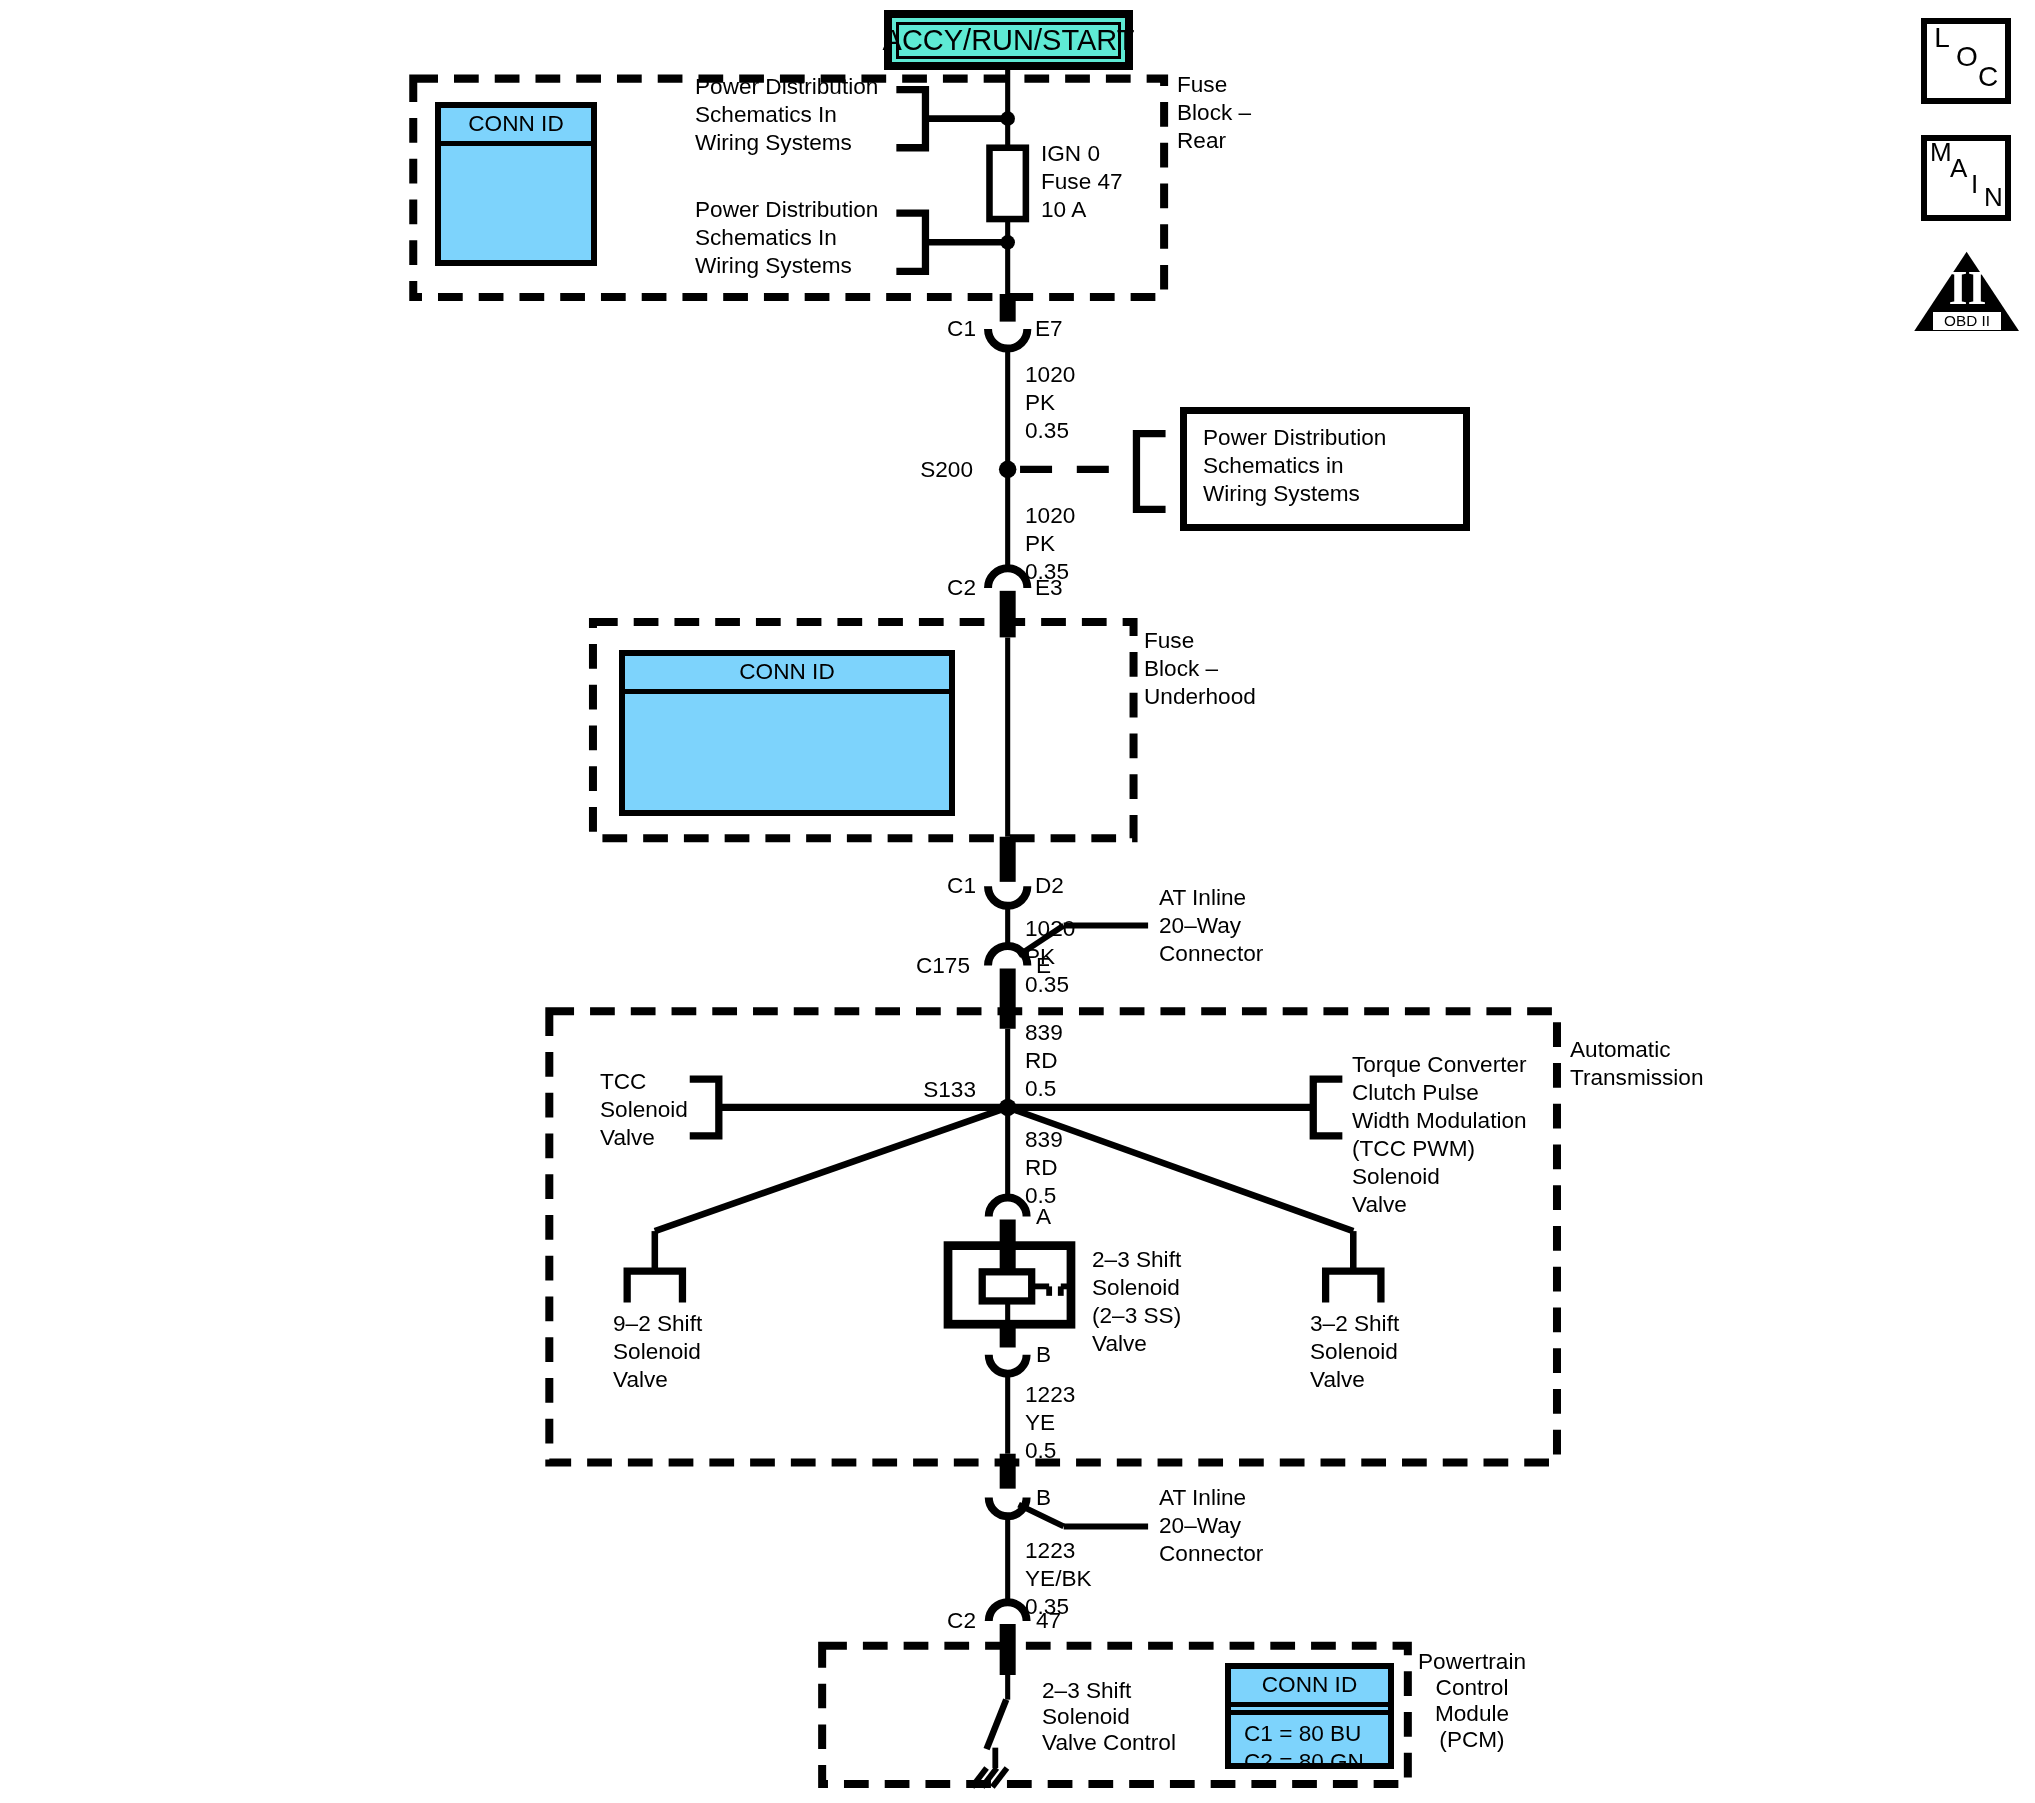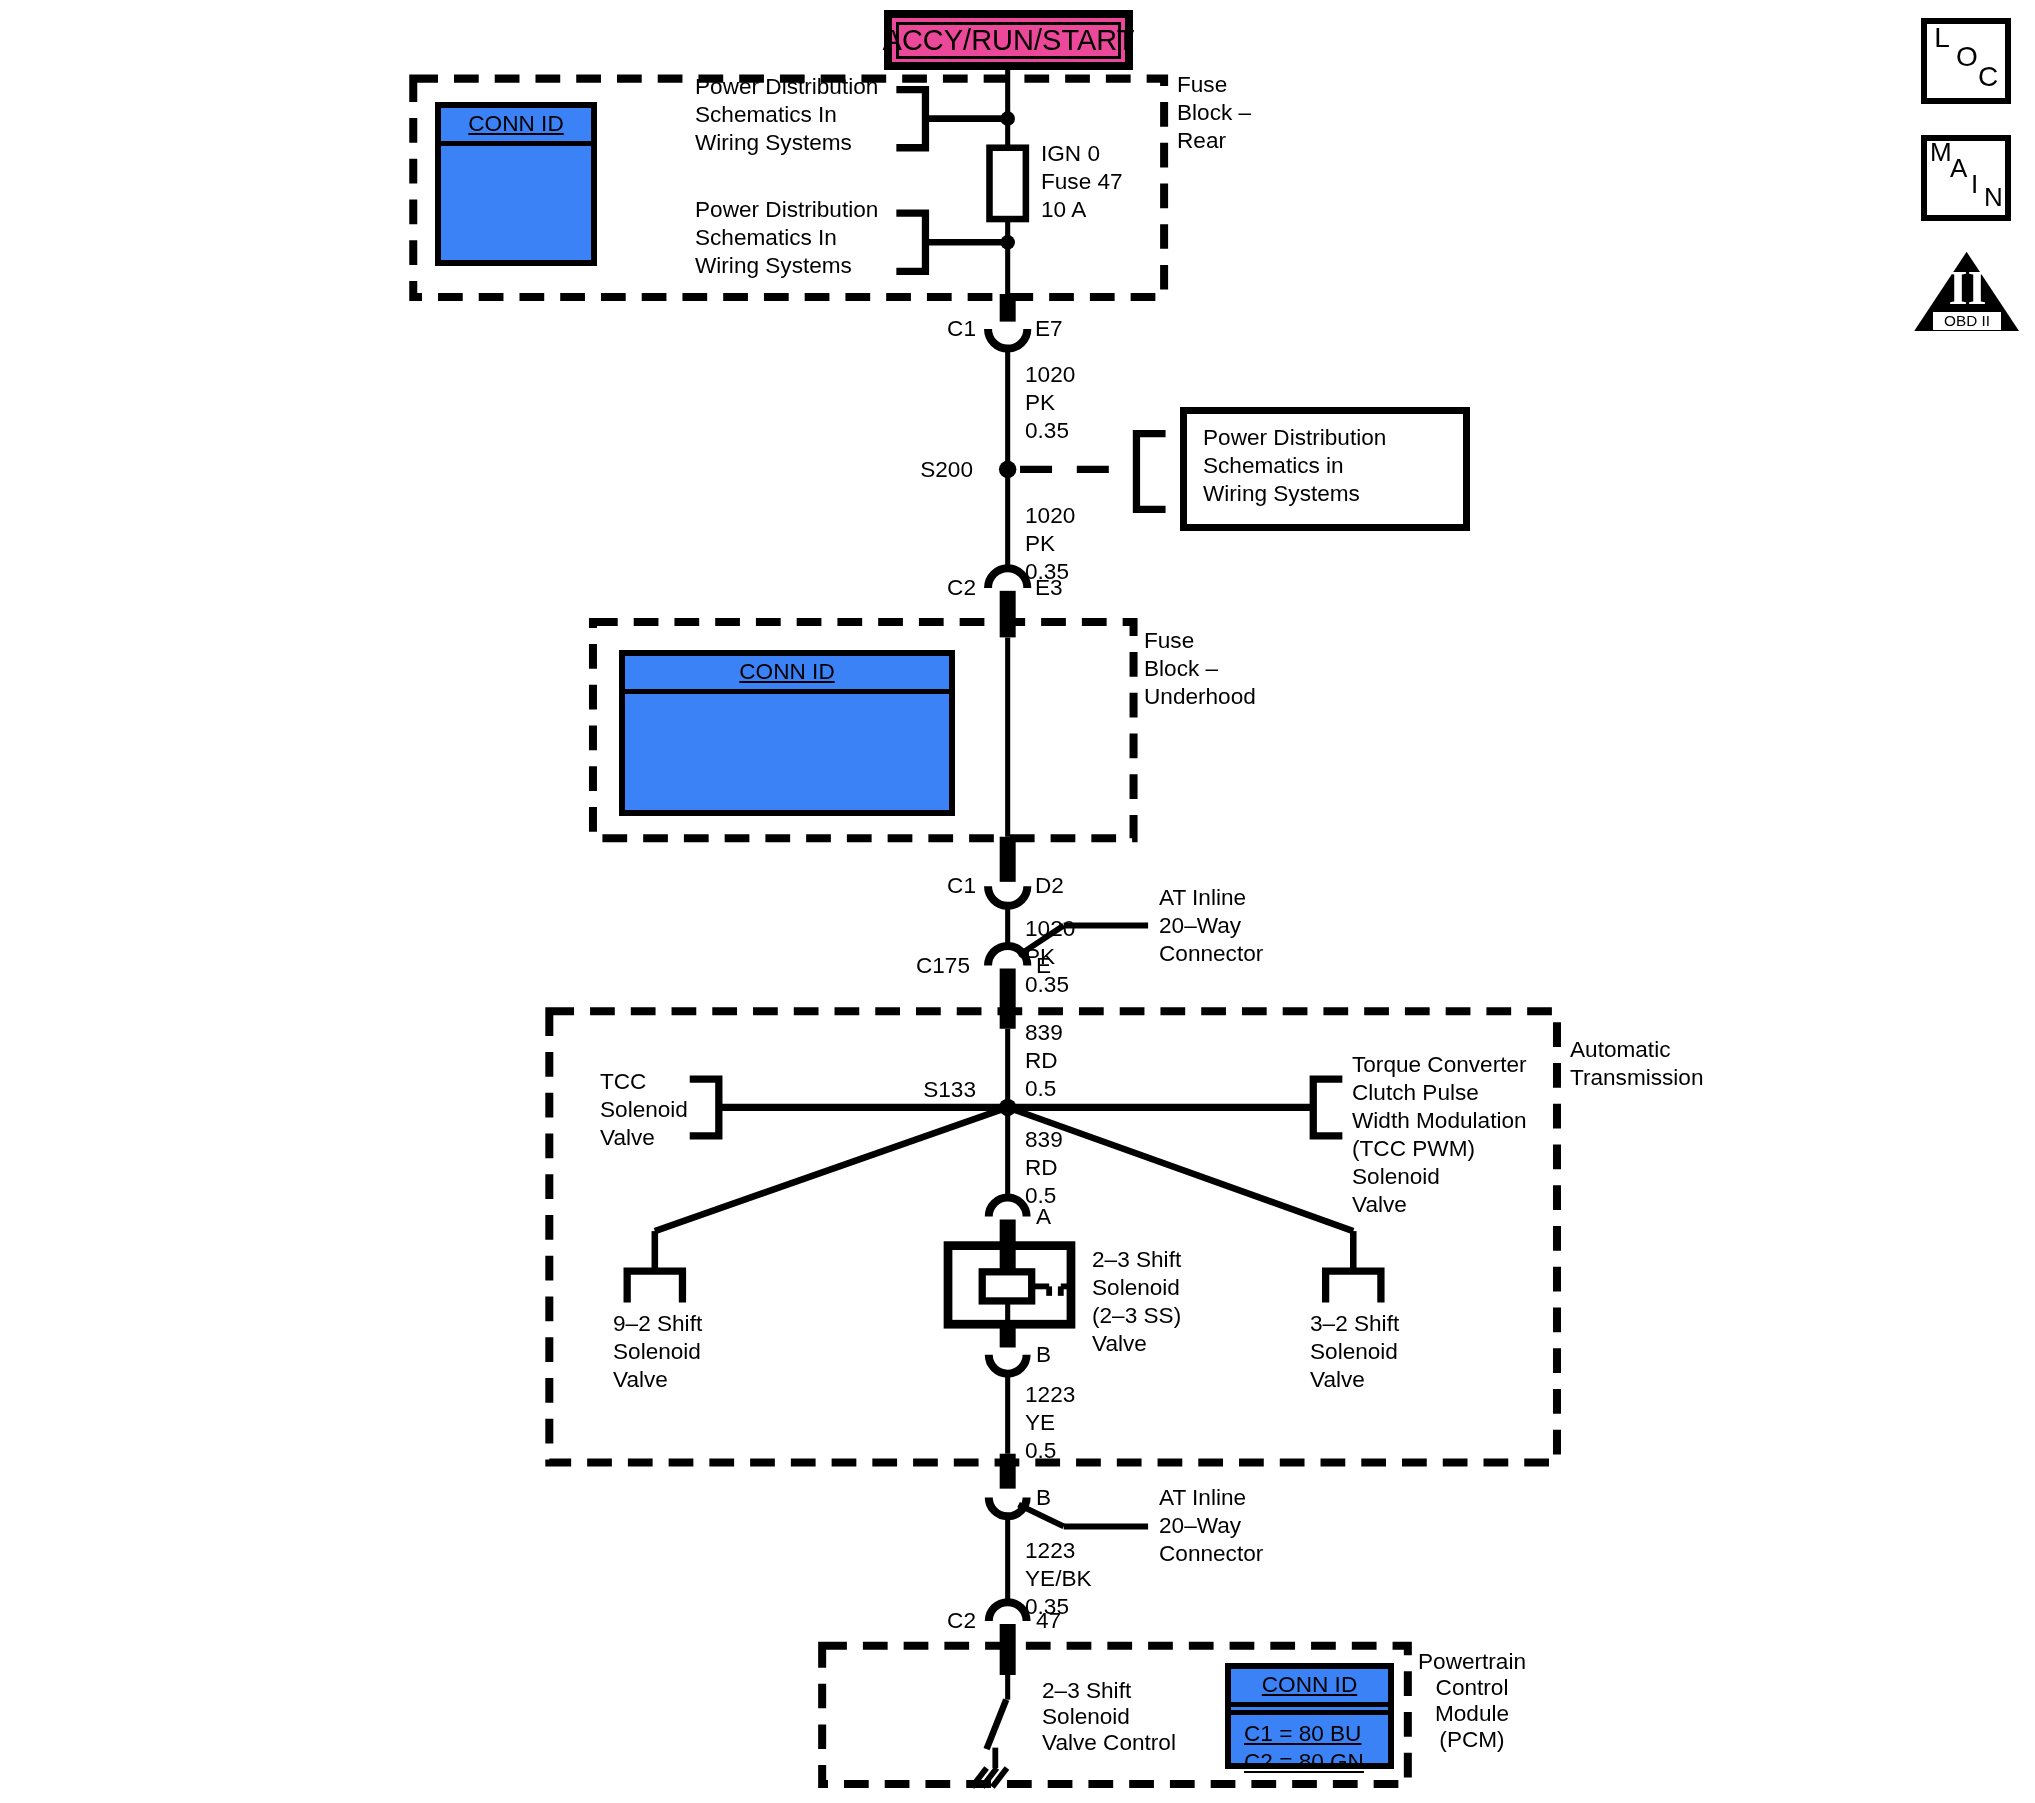--- a/index.html
+++ b/index.html
@@ -2,24 +2,24 @@
 <html style="font-size:11.6px"><head>
 <meta charset="utf-8">
 <style>
   html,body{margin:0;padding:0;background:#fff;}
   #stage{position:relative;width:2035px;height:1803px;background:#fff;
          font-family:"Liberation Sans",sans-serif;color:#000;overflow:hidden;}
   svg{position:absolute;left:0;top:0;}
   .lbl{position:absolute;font-size:22.6px;line-height:28px;white-space:pre-line;}
   .ra{text-align:right;}
   .powerbox{position:absolute;left:884px;top:10.2px;width:249px;height:60px;
-            border:8.7px solid #000;box-sizing:border-box;padding:3.6px;background:#ec4899;}
+            border:8.7px solid #000;box-sizing:border-box;padding:3.6px;background:#5eead4;}
   .powerbox-inner{border:3.6px solid #000;width:100%;height:100%;box-sizing:border-box;
             display:flex;align-items:center;justify-content:center;font-size:29px;letter-spacing:0px;}
-  .connid{position:absolute;border:6.5px solid #000;background:#3b82f6;box-sizing:border-box;text-decoration:underline;}
+  .connid{position:absolute;border:6.5px solid #000;background:#7dd3fc;box-sizing:border-box;}
   .connid .hd{text-align:center;font-size:22.6px;line-height:28px;padding:2.2px 0 2.9px;
               border-bottom:5.1px solid #000;}
   .connid .bd{border-top:5.1px solid #000;margin-top:2.9px;padding:5.1px 0 5.8px 13px;}
   .connid .cols{display:flex;gap:28px;}
   .refbox{position:absolute;left:1180px;top:407px;width:290px;height:124px;
           border:7.3px solid #000;box-sizing:border-box;padding:9.5px 0 0 16px;background:#fff;}
   .legendbox{position:absolute;width:90px;height:86px;border:6.5px solid #000;box-sizing:border-box;background:#fff;}
   .legendbox span{position:absolute;font-size:28px;line-height:28px;}
   .obdlabel{position:absolute;left:1933px;top:312px;width:68px;height:18px;background:#fff;
             display:flex;align-items:center;justify-content:center;font-size:15.3px;font-weight:normal;}

